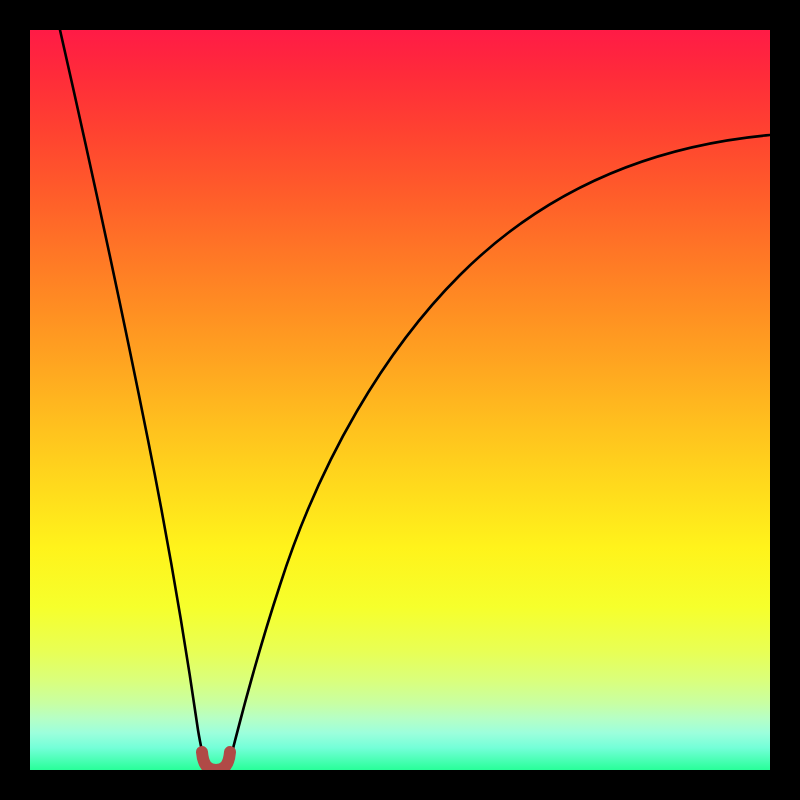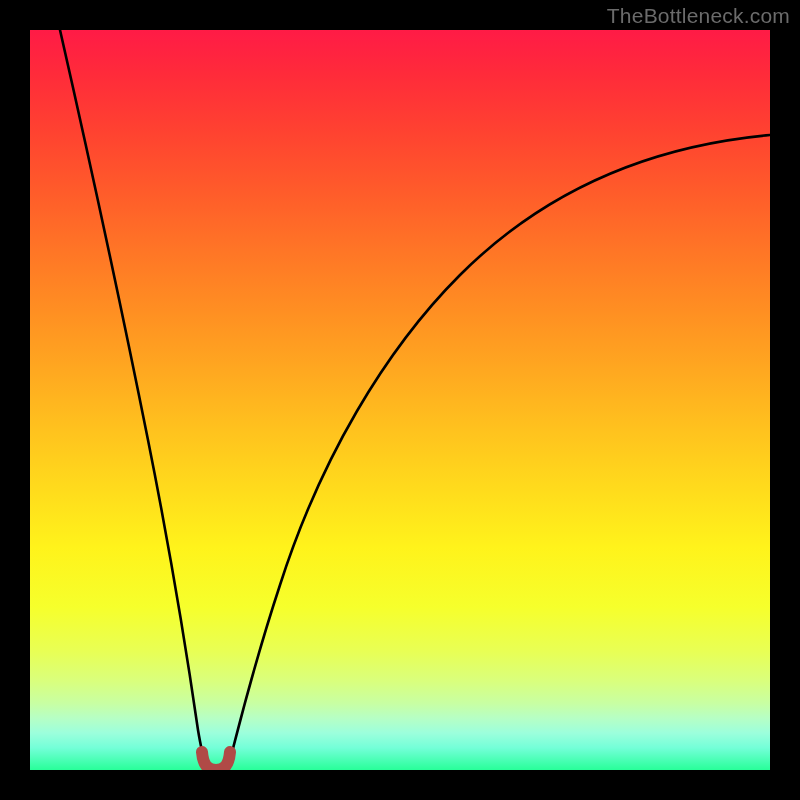--- a/index.html
+++ b/index.html
@@ -78,14 +78,13 @@
                C 171 718, 173 726, 175 730" fill="none" stroke="#000" stroke-width="2.6" stroke-linecap="round"></path>
       <path d="M 200 730
                C 208 700, 222 640, 250 555
                C 290 430, 355 320, 430 245
                C 520 155, 630 115, 740 105" fill="none" stroke="#000" stroke-width="2.6" stroke-linecap="round"></path>
       <path d="M 172 722
                C 173 734, 177 740, 186 740
                C 195 740, 199 734, 200 722" fill="none" stroke="#b04a46" stroke-width="12" stroke-linecap="round" stroke-linejoin="round"></path>
     </svg>
   </div>
-  <div class="watermark">TheBottleneck.com</div>
 </div>
 
 </body></html>

